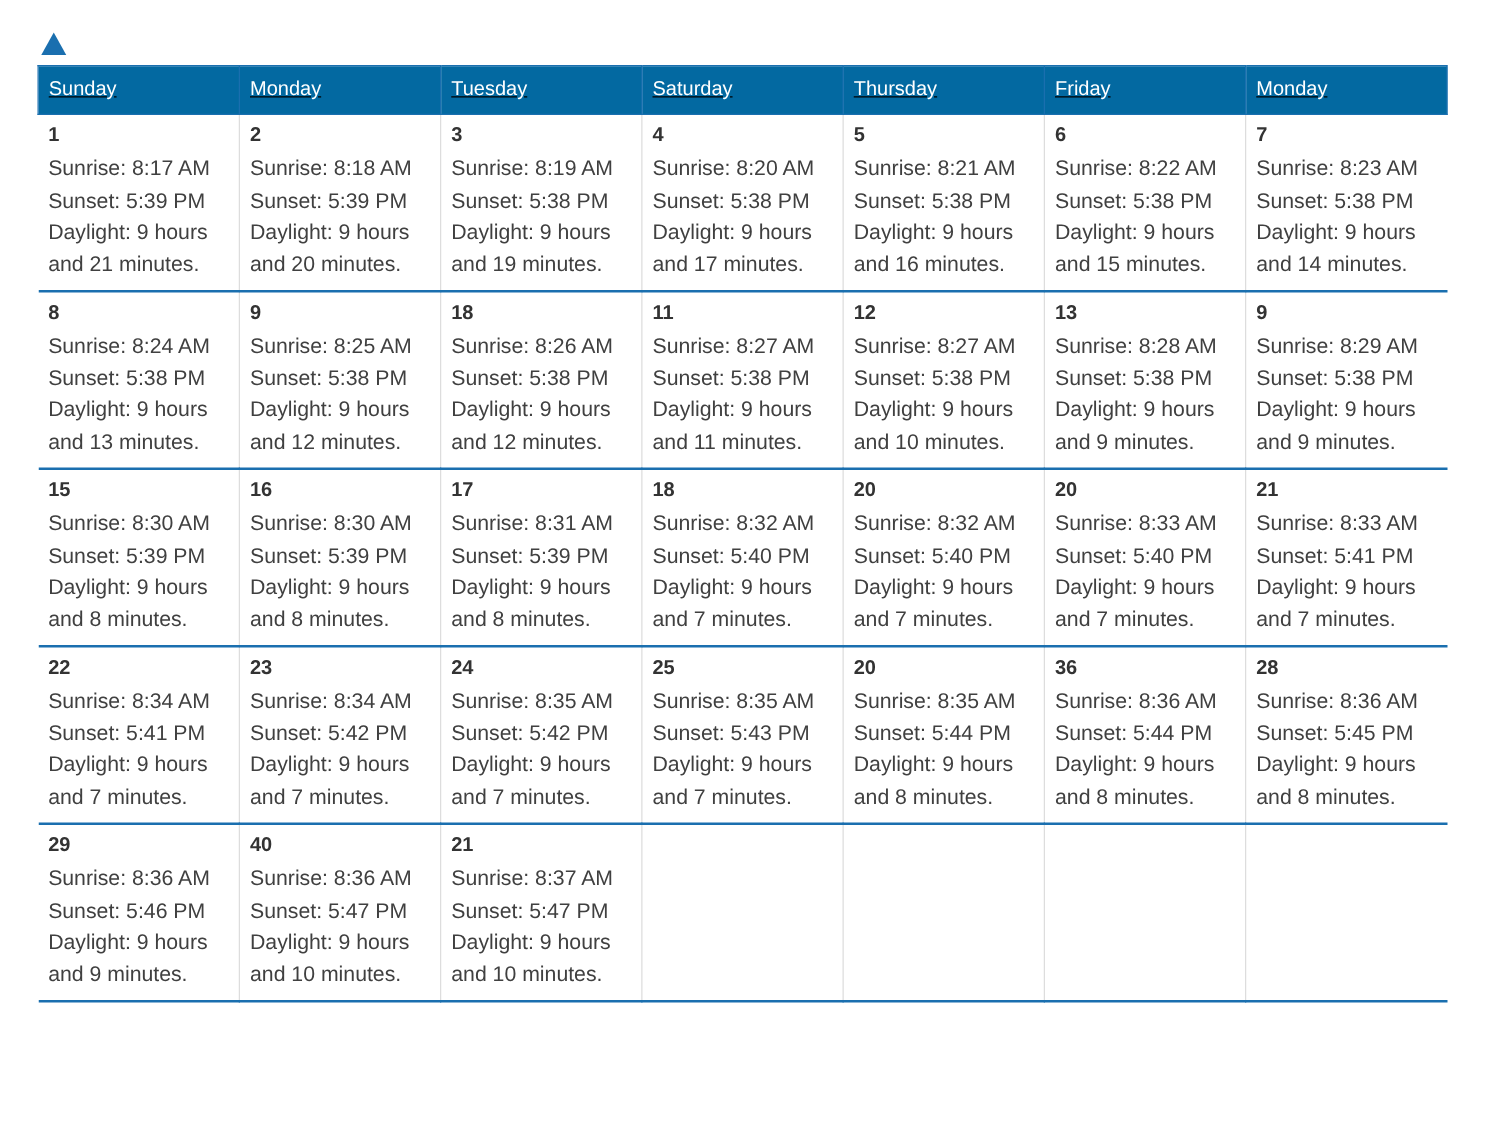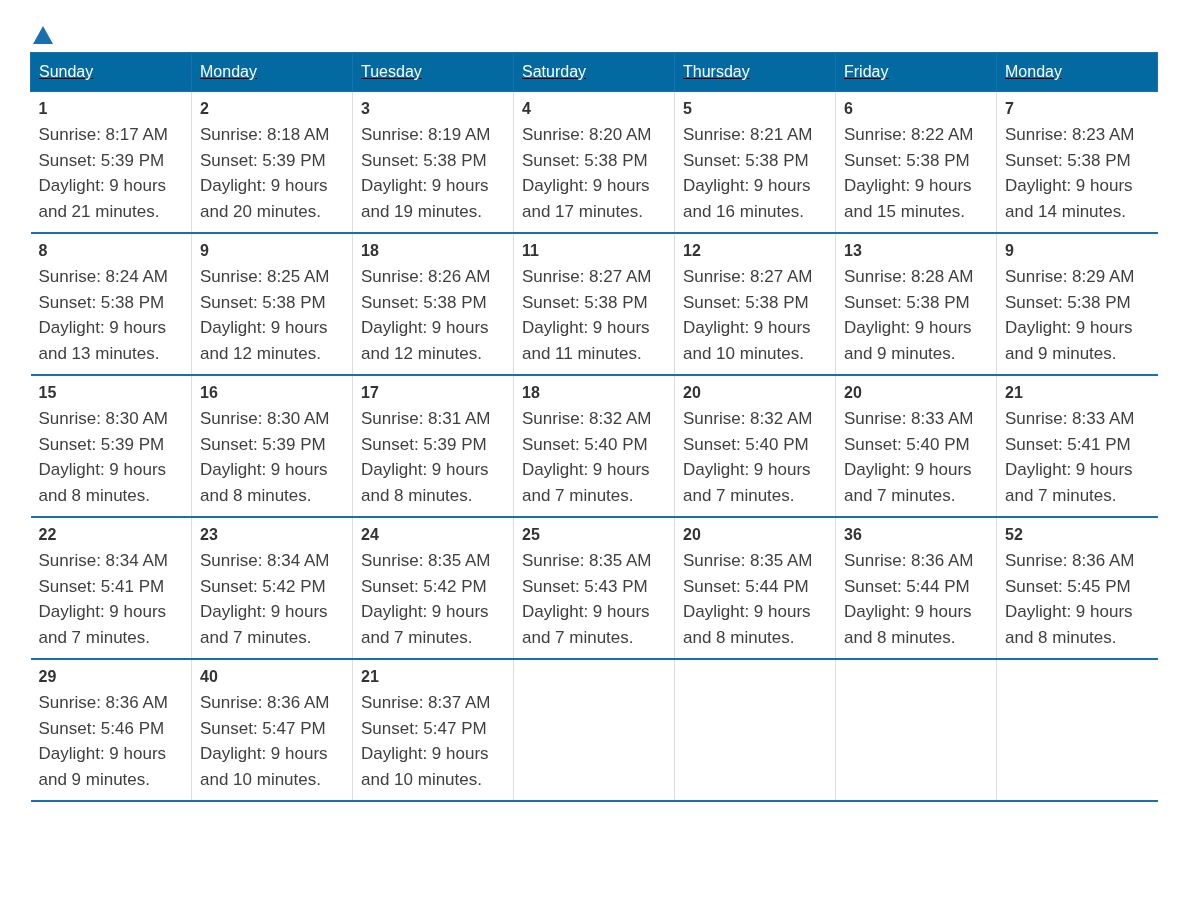--- a/index.html
+++ b/index.html
@@ -352,21 +352,21 @@
         </td>
         <td>
           <span class="day-number">36</span>
           <div class="day-info">
             Sunrise: 8:36 AM<br>
             Sunset: 5:44 PM<br>
             Daylight: 9 hours and 8 minutes.
           </div>
         </td>
         <td>
-          <span class="day-number">52</span>
+          <span class="day-number">28</span>
           <div class="day-info">
             Sunrise: 8:36 AM<br>
             Sunset: 5:45 PM<br>
             Daylight: 9 hours and 8 minutes.
           </div>
         </td>
       </tr>
       <tr>
         <td>
           <span class="day-number">29</span>

